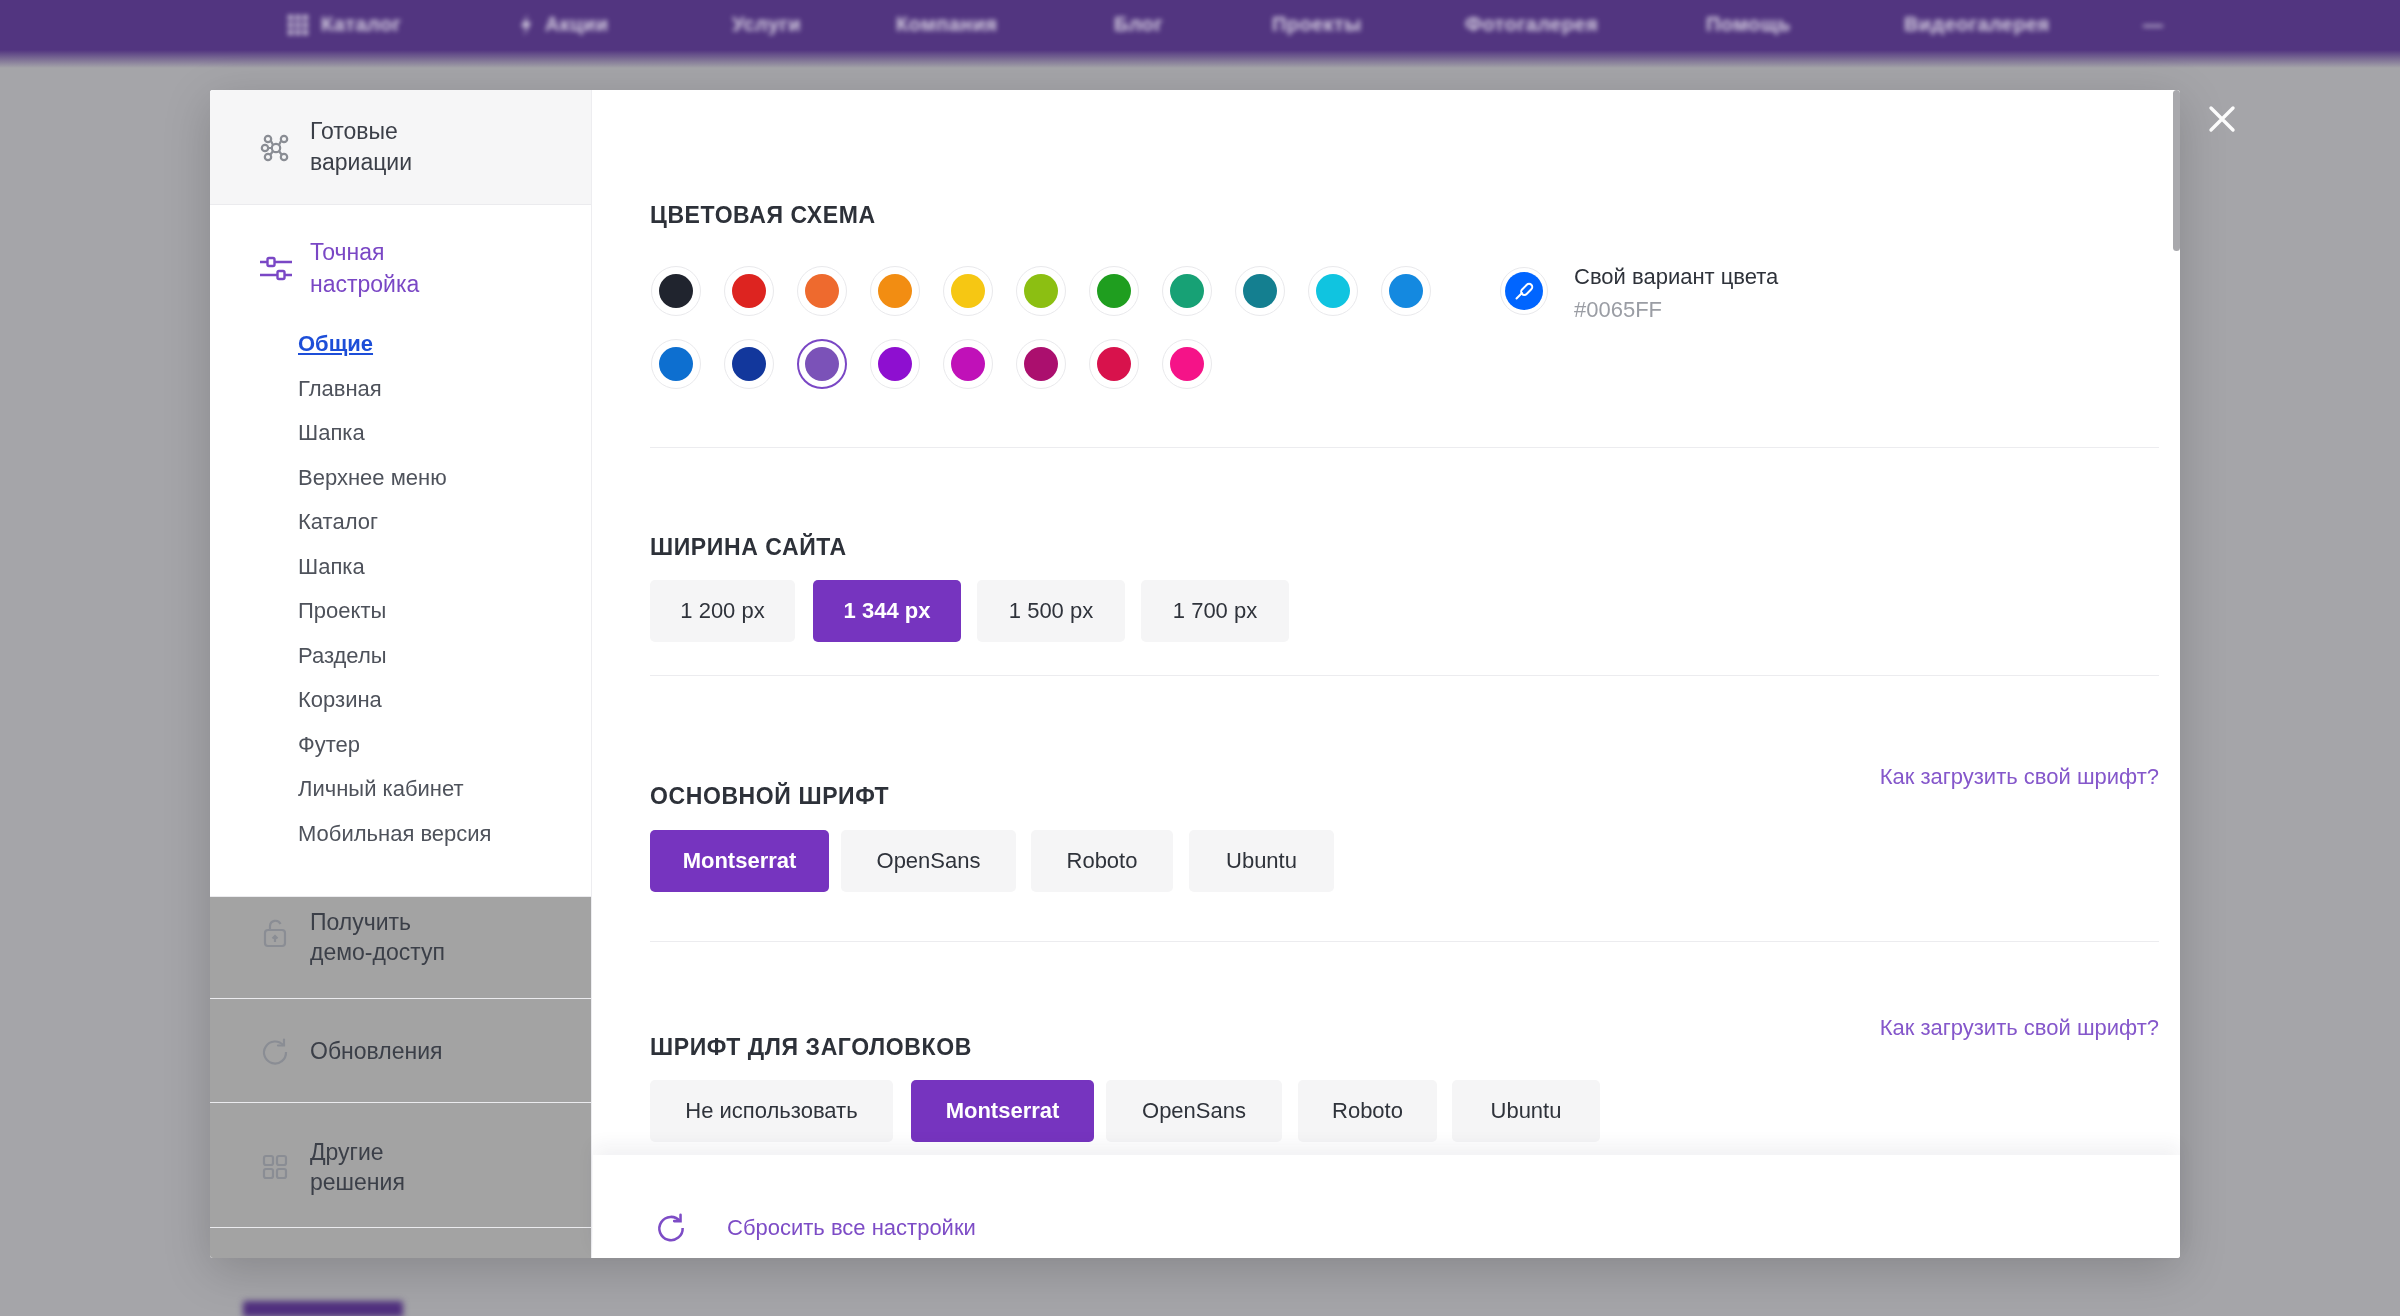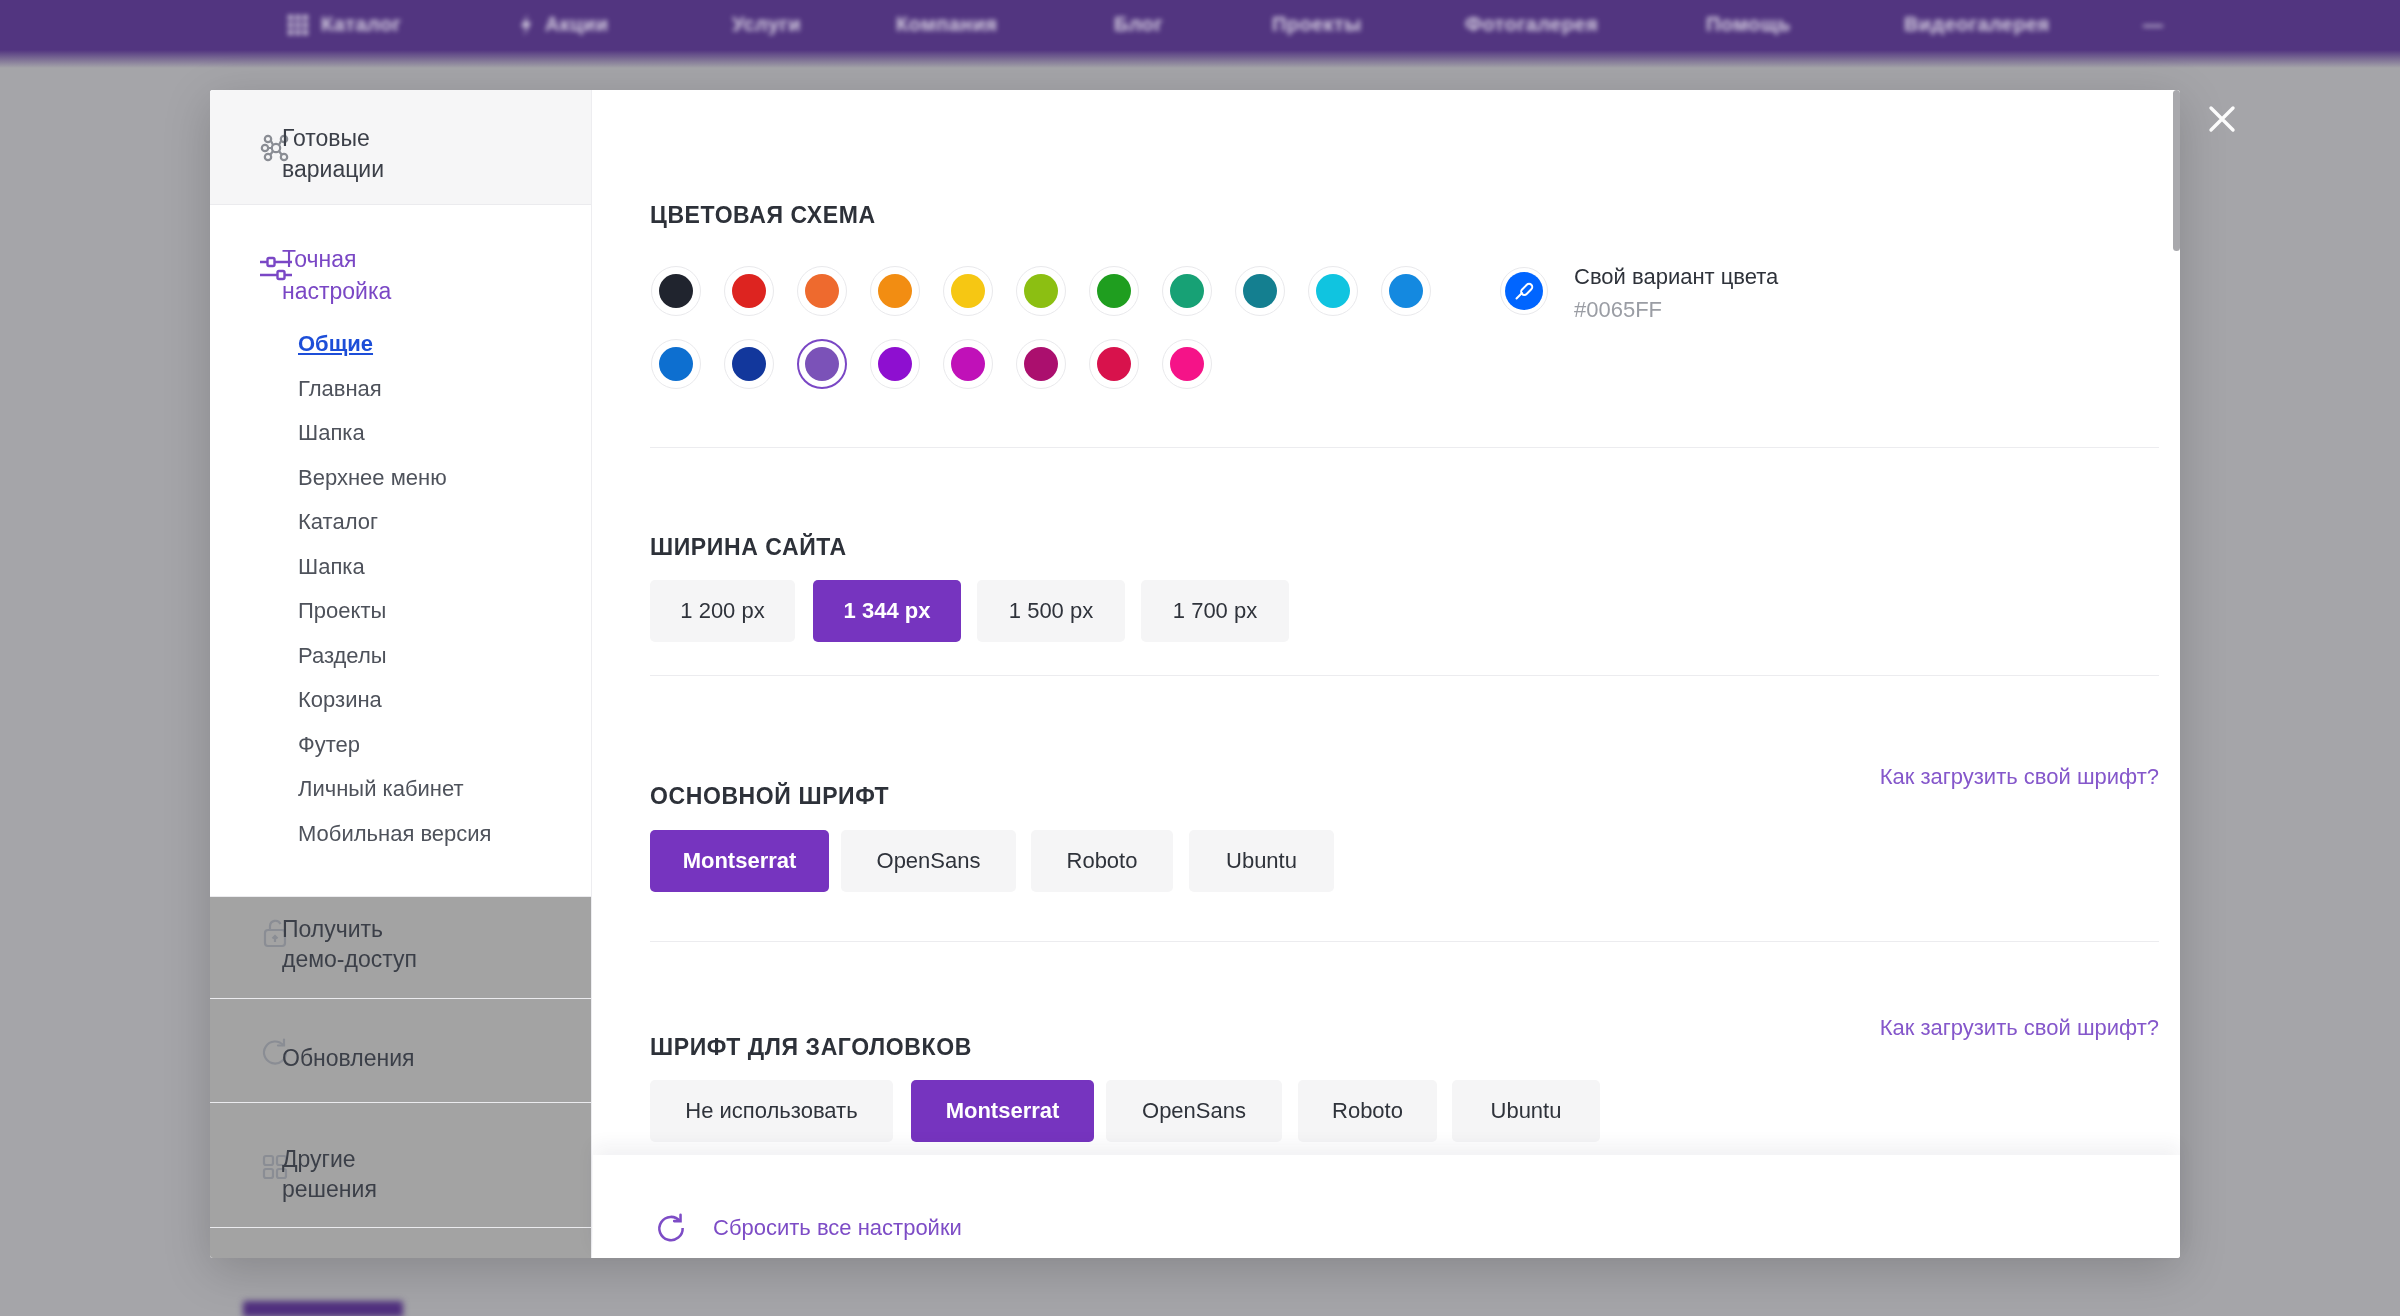--- a/index.html
+++ b/index.html
@@ -30,21 +30,21 @@
   .close-btn { position:absolute; left:2202px; top:99px; width:40px; height:40px; cursor:pointer;
     display:flex; align-items:center; justify-content:center; }
 
   
   .sidebar { position:absolute; left:0; top:0; width:382px; height:1168px;
     background:#ffffff; border-right:1px solid #ededf0; border-radius:3px 0 0 3px; overflow:hidden; }
   .sb-gray { background:#f6f6f7; }
   .sb-block-top { position:absolute; left:0; top:0; width:100%; height:115px;
     border-bottom:1px solid #ebebee; }
   .sb-icon { position:absolute; left:48px; color:#8a8d94; }
-  .sb-text { position:absolute; left:72px; font-size:23px; line-height:31px; color:#3b3f48;margin-top:7px; }
+  .sb-text { position:absolute; left:100px; font-size:23px; line-height:31px; color:#3b3f48; }
   .sb-active-head { color:#7a47c5; }
   .sb-nav { position:absolute; left:88px; top:232px; list-style:none; }
   .sb-nav li { height:44.5px; display:flex; align-items:center; font-size:22px; color:#4e525b; cursor:pointer; }
   .sb-nav li.active { color:#1d4ed8; font-weight:700;text-decoration:underline; }
   .sb-bottom { position:absolute; left:0; top:806px; width:100%; height:362px;
     background:#a3a3a3; border-top:1px solid #ebebee; }
   .sb-bottom-item { position:relative; width:100%; border-bottom:1px solid #ebebee; cursor:pointer; }
 
   
   .main { position:absolute; left:383px; top:0; width:1587px; height:1168px; }
@@ -66,21 +66,21 @@
 
   
   .opt-btn { position:absolute; height:62px; border:none; border-radius:5px;
     background:#f5f5f6; color:#2f333b; font-size:22px; font-family:"Liberation Sans", sans-serif;
     cursor:pointer; }
   .opt-btn.selected { background:#7634bf; color:#ffffff; font-weight:700; }
 
   
   .footer { position:absolute; left:0; right:0; top:1065px; height:103px; background:#fff;
     box-shadow:0 -10px 18px rgba(40,40,60,.06); border-radius:0 0 3px 0; }
-  .reset-row { position:absolute; left:60px; top:55px; display:flex; align-items:center; gap:24px; cursor:pointer; }
+  .reset-row { position:absolute; left:60px; top:55px; display:flex; align-items:center; gap:38px; cursor:pointer; }
   .reset-label { font-size:22px; color:#7d4cc6; }
 </style>
 </head>
 <body>
 
 <div class="navbar">
   <div class="nav-item" style="left:287px">
     <svg width="22" height="22" viewBox="0 0 22 22">
         <g fill="rgba(255,255,255,0.75)">
           <rect x="1" y="1" width="5" height="5"></rect>

